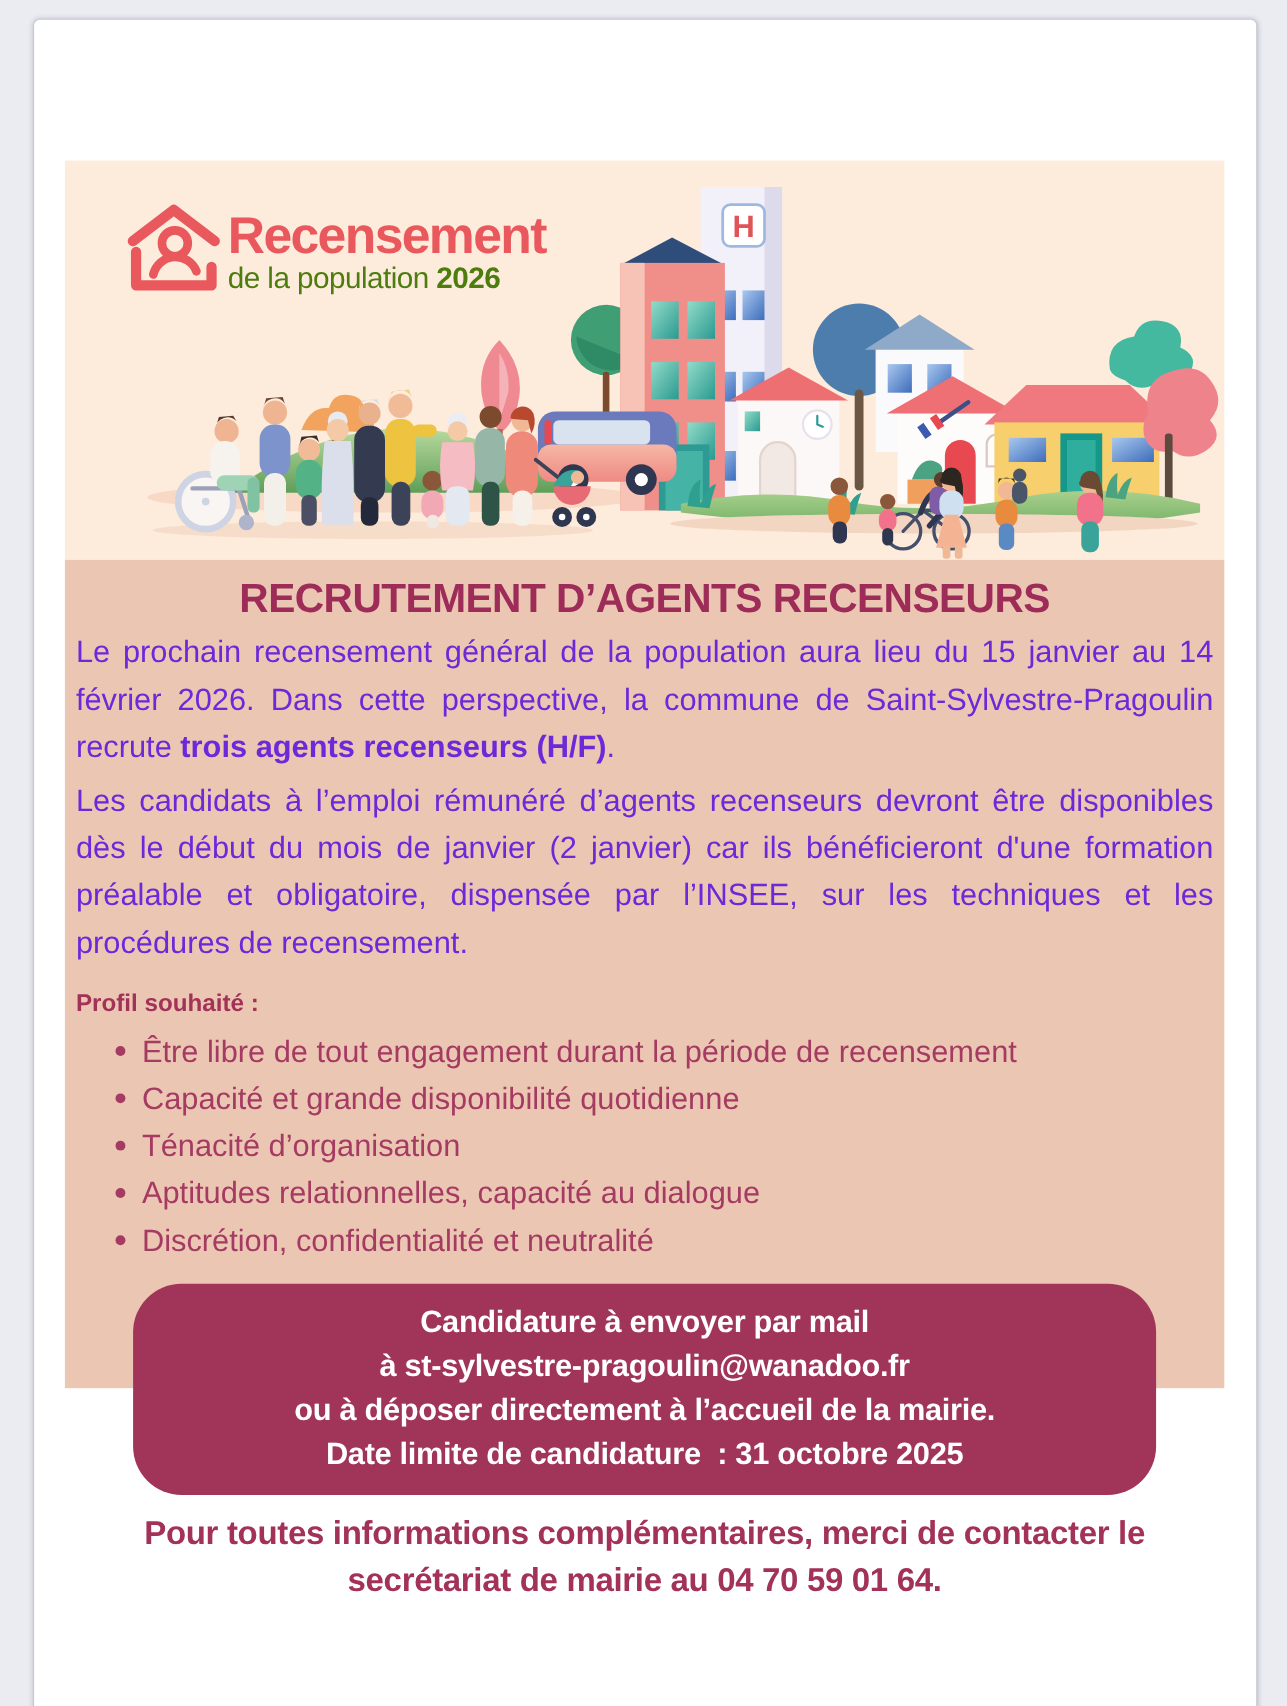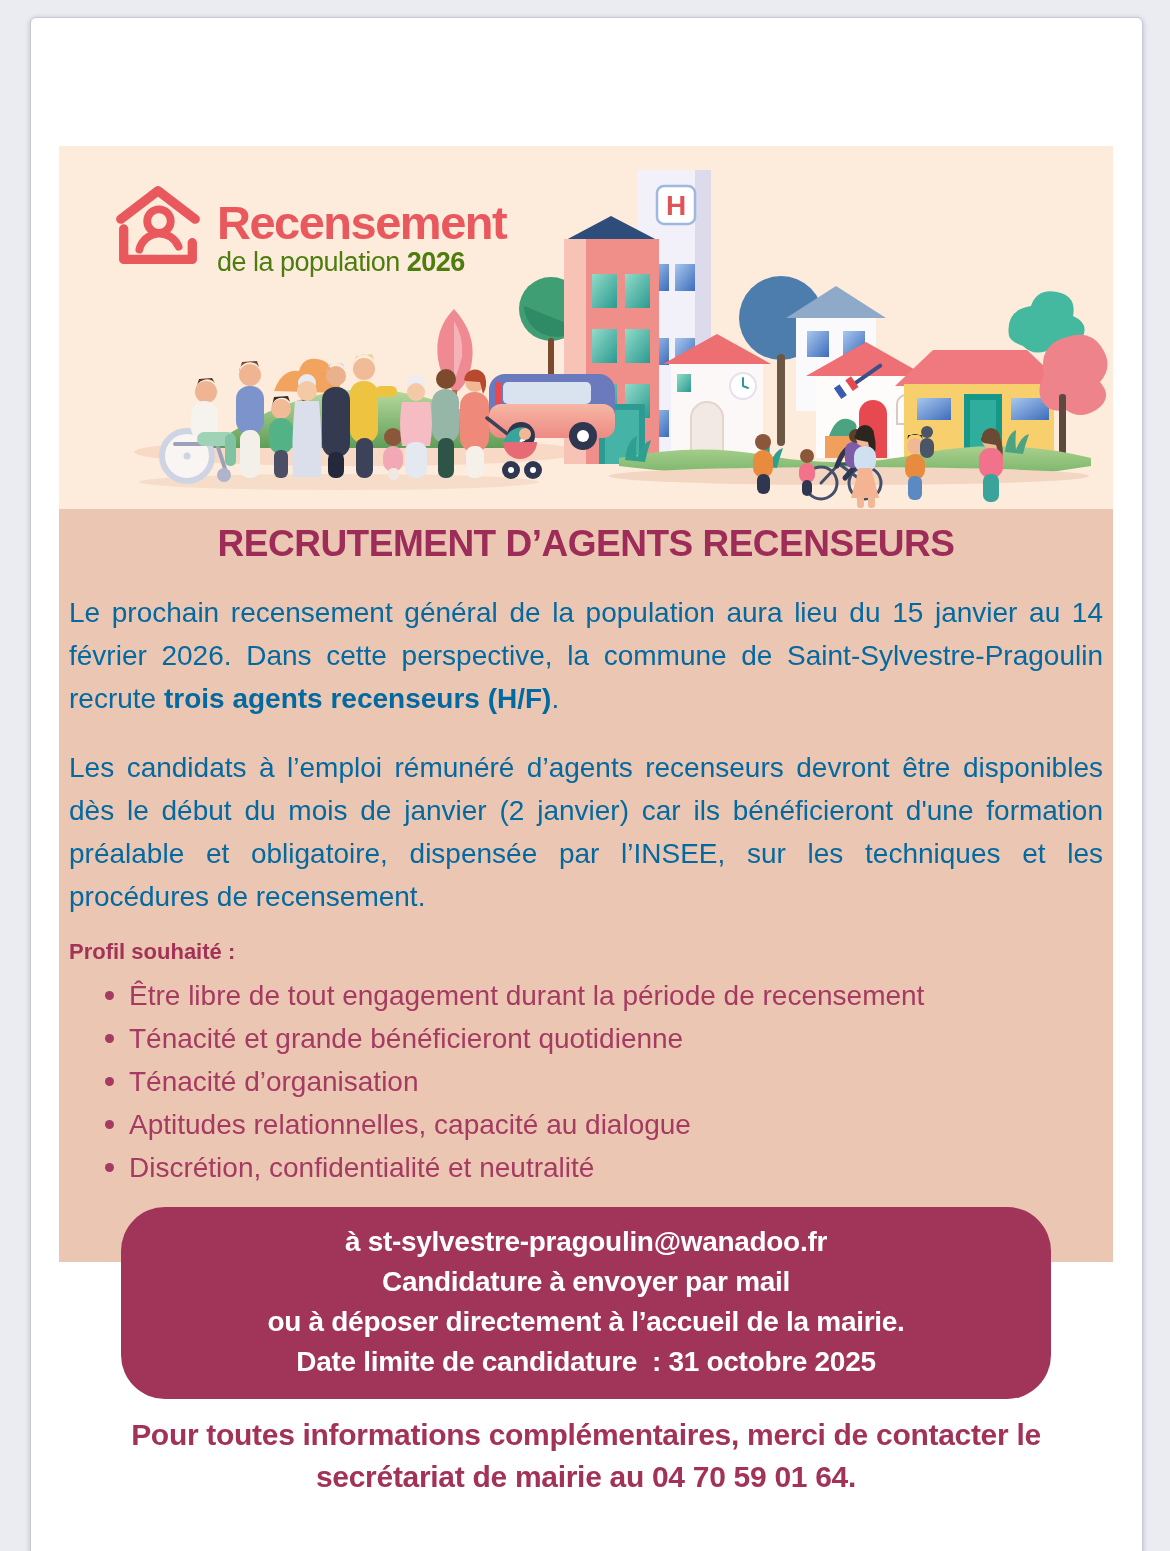--- a/index.html
+++ b/index.html
@@ -12,38 +12,38 @@
     box-shadow:0 1px 5px rgba(70,70,95,.3);
   }
 
   
   .header-block {
     position:absolute; left:28px; top:128px; width:1054px; height:363px;
     background:#fdebdb; overflow:hidden;
   }
   .scene { position:absolute; left:0; bottom:0; width:1054px; height:363px; }
 
-  .logo { position:absolute; left:50px; top:34px; display:flex; align-items:flex-end; gap:10px; z-index:2; }
+  .logo { position:absolute; left:50px; top:34px; display:flex; align-items:center; gap:0; z-index:2; }
   .logo-icon { width:98px; height:98px; }
   .logo-title { font-size:47px; font-weight:bold; color:#e8585c; letter-spacing:-1.5px; line-height:1.05; }
   .logo-sub { font-size:27px; color:#4d7c0f; letter-spacing:-0.5px; }
   .logo-sub b { font-weight:bold; }
 
   
   .content-block {
     position:absolute; left:28px; top:491px; width:1054px; height:753px;
     background:#ebc6b2; color:#a53a62; padding:12px 10px 0 10px;
   }
   .doc-title {
     text-align:center; font-size:37px; font-weight:bold; letter-spacing:-0.5px;
     color:#9e2c58; margin-top:2px;
   }
   .para {
-    font-size:28px; line-height:43px; text-align:justify; margin-top:26px;
-    color:#0369a1;
+    font-size:28px; line-height:43px; text-align:justify; margin-top:6px;
+    color:#6d28d9;
   }
   .para b { font-weight:bold; }
   .profil-heading { font-size:22px; font-weight:bold; margin-top:21px; color:#a33258; }
   ul.profil-list { list-style:none; margin-top:9px; padding-left:36px; }
   ul.profil-list li { display:flex; align-items:flex-start; gap:15px; font-size:28px; line-height:43px; }
   ul.profil-list .dot { flex:none; width:9px; height:9px; border-radius:50%; background:#a53a62; margin-top:17px; }
 
   .callout {
     margin:18px 52px 0 52px; background:#a03459; border-radius:44px;
     padding:15px 20px 17px 20px; text-align:center;
@@ -353,39 +353,39 @@
 
     <h2 class="profil-heading">Profil souhaité :</h2>
 
     <ul class="profil-list">
       <li>
           <span class="dot"></span>
           <span>Être libre de tout engagement durant la période de recensement</span>
         </li>
       <li>
           <span class="dot"></span>
-          <span>Ténacité et grande bénéficieront quotidienne</span>
+          <span>Capacité et grande disponibilité quotidienne</span>
         </li>
       <li>
           <span class="dot"></span>
           <span>Ténacité d’organisation</span>
         </li>
       <li>
           <span class="dot"></span>
           <span>Aptitudes relationnelles, capacité au dialogue</span>
         </li>
       <li>
           <span class="dot"></span>
           <span>Discrétion, confidentialité et neutralité</span>
         </li>
     </ul>
 
     <div class="callout">
+      <div class="callout-line">Candidature à envoyer par mail</div>
       <div class="callout-line">à st-sylvestre-pragoulin@wanadoo.fr</div>
-      <div class="callout-line">Candidature à envoyer par mail</div>
       <div class="callout-line">ou à déposer directement à l’accueil de la mairie.</div>
       <div class="callout-line">Date limite de candidature&nbsp;&nbsp;: 31 octobre 2025</div>
     </div>
 
     <p class="footer-note">Pour toutes informations complémentaires, merci de contacter le secrétariat de mairie au 04 70 59 01 64.</p>
 
   </div>
 </div>
 
 </body></html>

